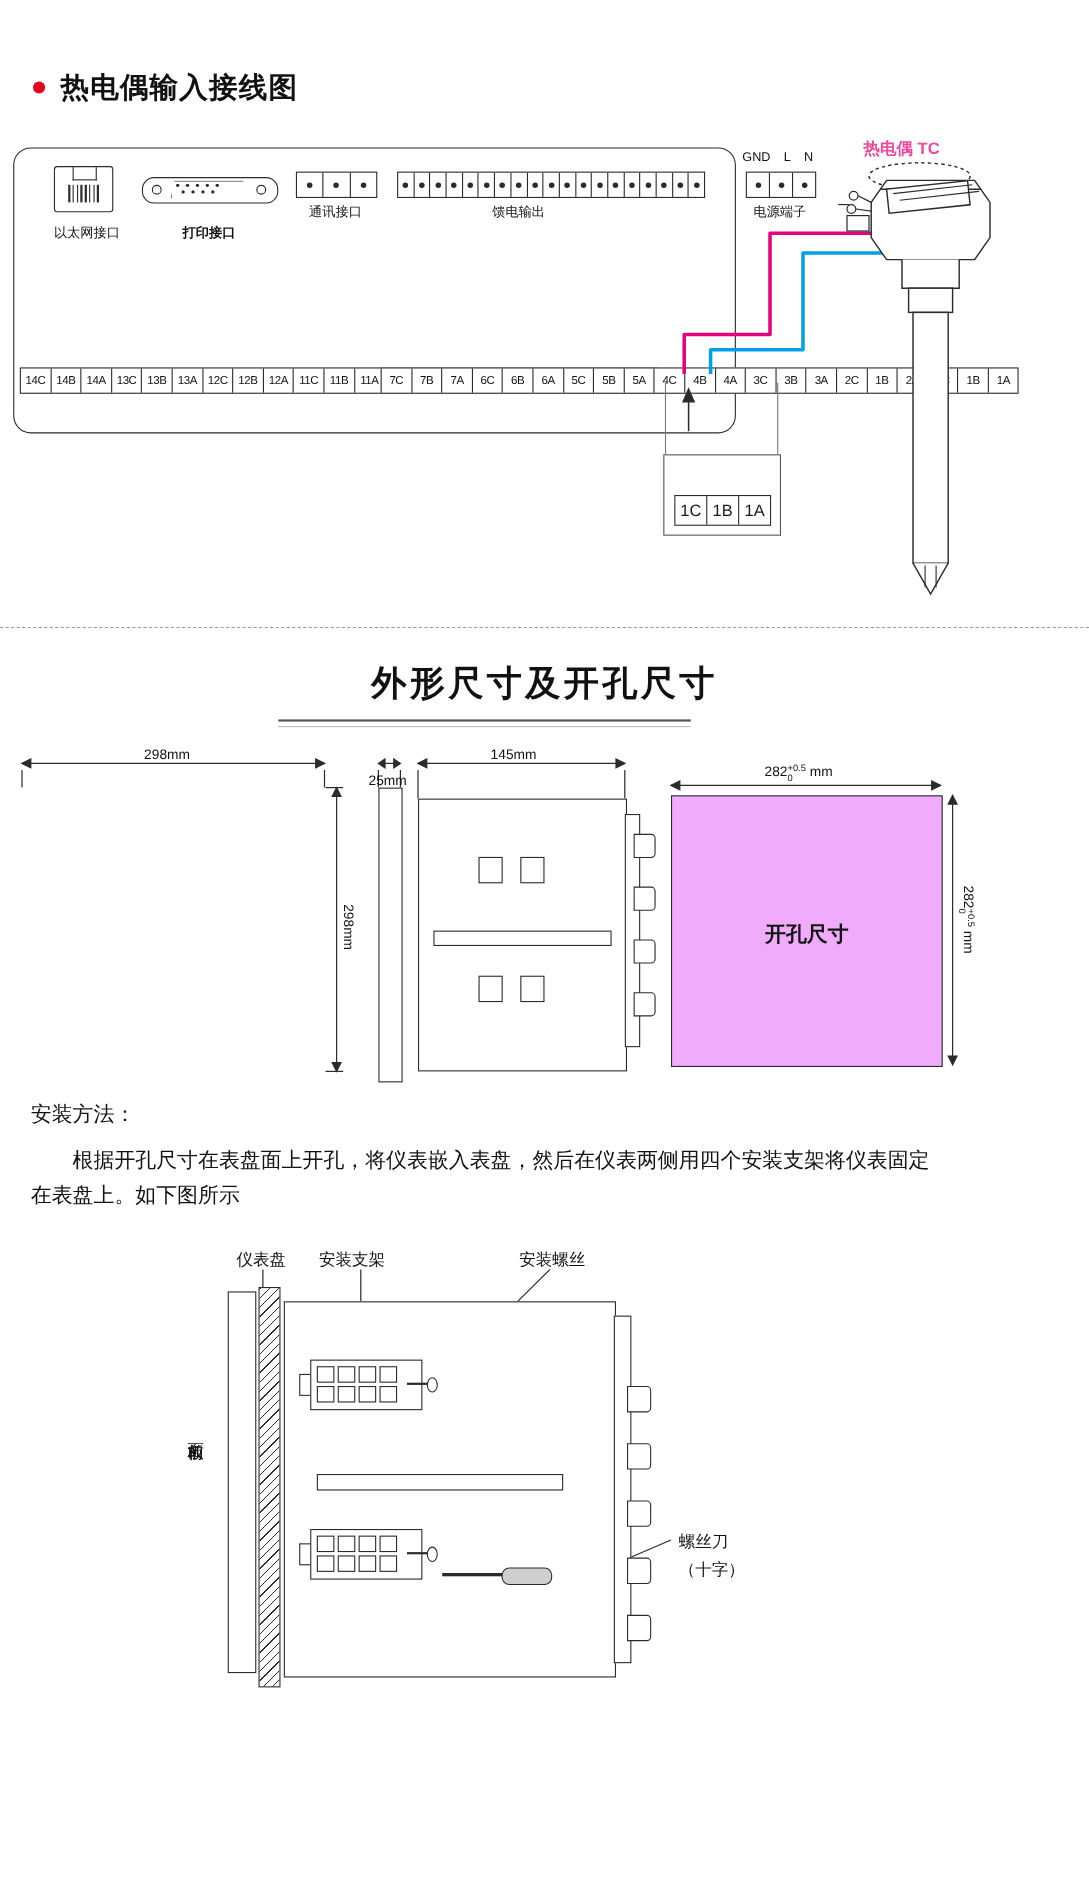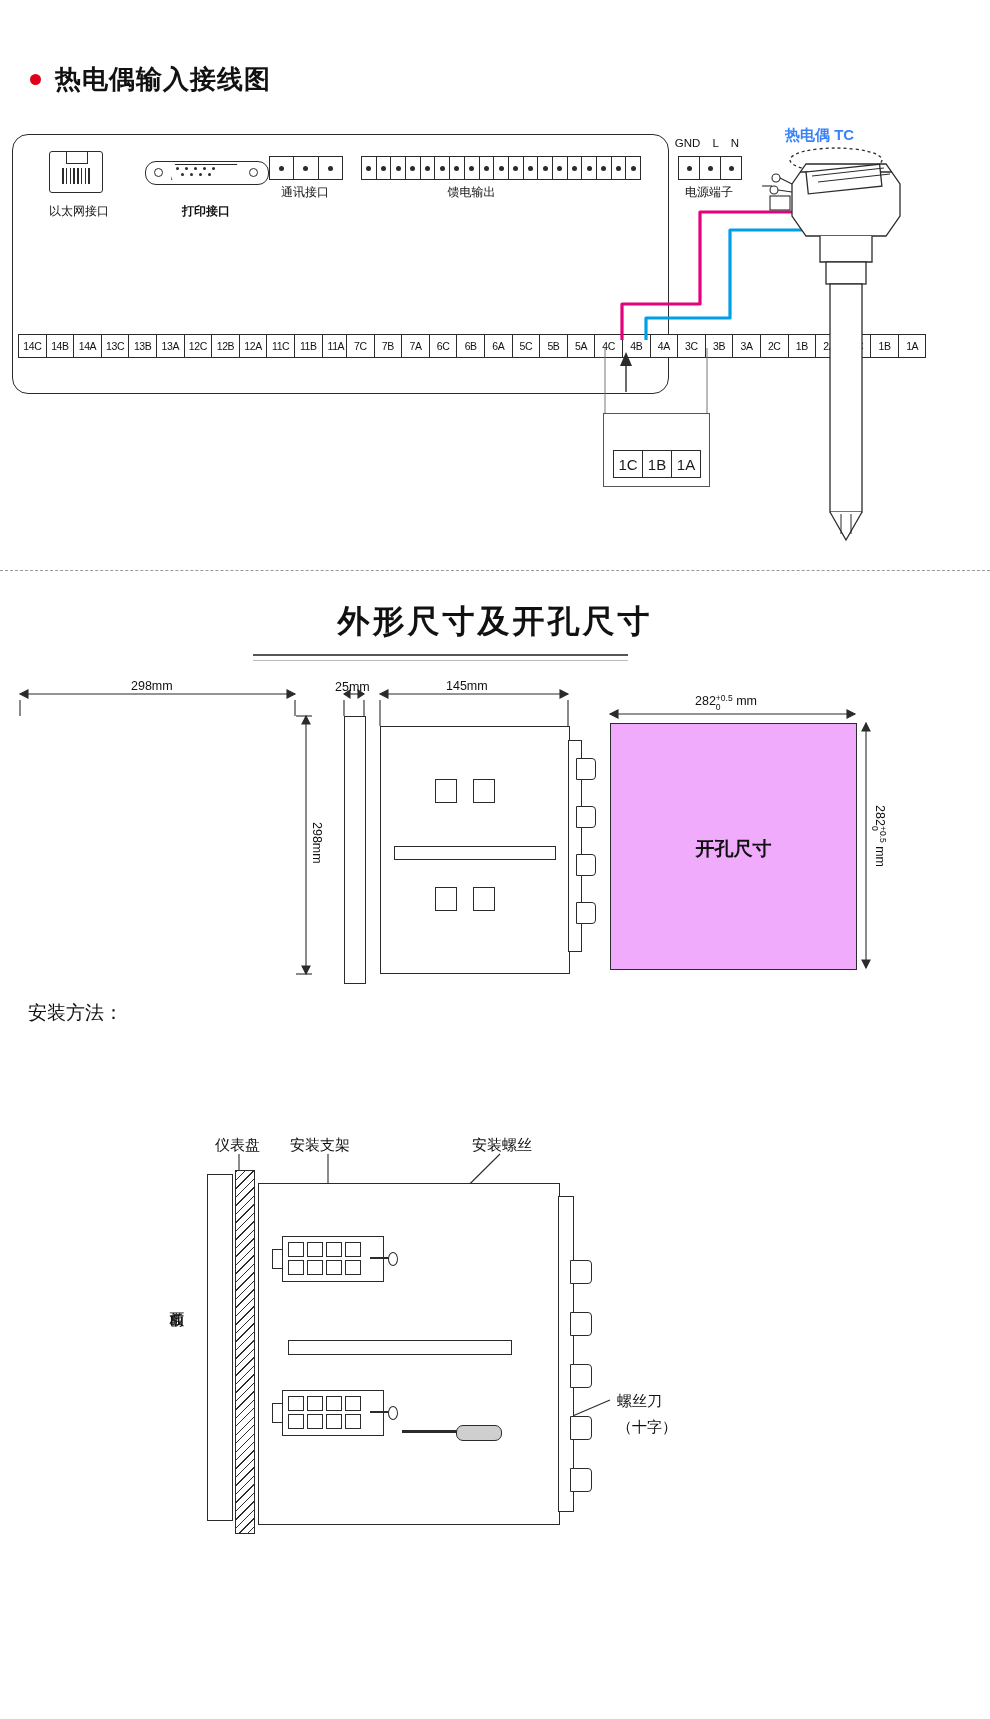--- a/index.html
+++ b/index.html
@@ -29,21 +29,21 @@
   .port .cap{position:absolute;width:100%;text-align:center;font-size:12px;color:#111;top:52px;white-space:nowrap;}
 
   
   .eth{left:36px;top:16px;width:52px;height:40px;}
   .eth .body{position:absolute;left:0;top:0;width:52px;height:40px;border:1.4px solid #2b2b2b;border-radius:3px;background:#fff;}
   .eth .notch{position:absolute;left:16px;top:0px;width:20px;height:11px;border-left:1.4px solid #2b2b2b;border-right:1.4px solid #2b2b2b;border-bottom:1.4px solid #2b2b2b;}
   .eth .pins{position:absolute;left:12px;top:16px;width:28px;height:16px;display:flex;justify-content:space-between;}
   .eth .pins i{display:block;width:1.5px;height:16px;background:#2b2b2b;}
 
   
-  .db9{left:132px;top:20px;width:122px;height:34px;font-weight:bold;}
+  .db9{left:116px;top:20px;width:122px;height:34px;font-weight:bold;}
   .db9 .shell{position:absolute;left:0;top:6px;width:122px;height:22px;border:1.4px solid #2b2b2b;border-radius:11px/11px;background:#fff;}
   .db9 .inner{position:absolute;left:26px;top:9px;width:70px;height:16px;border:1.2px solid #2b2b2b;
      border-radius:3px;background:#fff;
      clip-path:polygon(4px 0,66px 0,70px 16px,0 16px);}
   .db9 .screw{position:absolute;top:13px;width:7px;height:7px;border:1.2px solid #2b2b2b;border-radius:50%;}
   .db9 .screw.l{left:9px;} .db9 .screw.r{left:104px;}
   .db9 .dots{position:absolute;left:31px;top:12px;width:60px;height:10px;}
   .db9 .dots i{position:absolute;width:3px;height:3px;border-radius:50%;background:#2b2b2b;}
 
   
@@ -62,21 +62,21 @@
   .termrow{position:absolute;display:flex;border:1.3px solid #2b2b2b;background:#fff;height:22px;}
   .termrow .t{width:26.6px;border-right:1px solid #2b2b2b;font-size:10.5px;display:flex;align-items:center;justify-content:center;color:#111;letter-spacing:-0.4px;}
   .termrow .t:last-child{border-right:none;}
   .row-left{left:18px;top:334px;}
   .row-right{left:346px;top:334px;}
 
   
   .svgwire{position:absolute;left:0;top:0;width:990px;height:1719px;pointer-events:none;}
 
   
-  .tc-label{position:absolute;left:785px;top:126px;font-size:15px;font-weight:bold;color:#3b82f6;}
+  .tc-label{position:absolute;left:785px;top:126px;font-size:15px;font-weight:bold;color:#ec4899;}
 
   
   .callout{position:absolute;left:603px;top:413px;width:105px;height:72px;border:1.4px solid #555;background:#fff;}
   .callout .inner{position:absolute;left:9px;top:36px;width:86px;height:26px;border:1.4px solid #2b2b2b;display:flex;}
   .callout .inner span{flex:1;border-right:1.1px solid #2b2b2b;font-size:15px;display:flex;align-items:center;justify-content:center;}
   .callout .inner span:last-child{border-right:none;}
 
   
   .divider{position:absolute;left:0;top:570px;width:990px;border-top:1.6px dashed #9a9a9a;}
 
@@ -418,21 +418,21 @@
       <path d="M610,714 L618,710 L618,718 Z"></path>
         <path d="M855,714 L847,710 L847,718 Z"></path>
       <path d="M866,723 L866,968" fill="none"></path>
       <path d="M866,723 L862,731 L870,731 Z"></path>
         <path d="M866,968 L862,960 L870,960 Z"></path>
     </g>
   </svg>
 
   <div class="dimtext" style="left:131px;top:679px">298mm</div>
   <div class="dimtext vert" style="left:310px;top:822px">298mm</div>
-  <div class="dimtext" style="left:335px;top:680px">25mm</div>
+  <div class="dimtext" style="left:335px;top:703px">25mm</div>
   <div class="dimtext" style="left:446px;top:679px">145mm</div>
 
   <div class="dimtext" style="left:695px;top:694px">
     <span>282</span><span class="sup"><b>+0.5</b><b>0</b></span> <span>mm</span>
   </div>
 
   <div class="dimtext vert" style="left:870px;top:805px">
     <span>282</span><span class="sup"><b>+0.5</b><b>0</b></span> <span>mm</span>
   </div>
 
@@ -450,20 +450,21 @@
     <div class="sv-clip" style="top:90px"></div>
     <div class="sv-clip" style="top:138px"></div>
     <div class="sv-clip" style="top:186px"></div>
   </div>
 
   <div class="cutout">
     <div class="lbl">开孔尺寸</div>
   </div>
 
   <div class="install-title">安装方法：</div>
+  <div class="install-p">根据开孔尺寸在表盘面上开孔，将仪表嵌入表盘，然后在仪表两侧用四个安装支架将仪表固定在表盘上。如下图所示</div>
 
   <div class="asm-lbl" style="left:215px;top:1136px">仪表盘</div>
   <div class="asm-lbl" style="left:290px;top:1136px">安装支架</div>
   <div class="asm-lbl" style="left:472px;top:1136px">安装螺丝</div>
   <div class="asm-lbl" style="left:172px;top:1300px;width:16px;writing-mode:vertical-rl;line-height:22px">前面板</div>
   <div class="asm-lbl" style="left:617px;top:1392px">螺丝刀</div>
   <div class="asm-lbl" style="left:617px;top:1418px">（十字）</div>
 
   <svg class="svgwire">
     <g stroke="#2b2b2b" stroke-width="1.1" fill="none">

